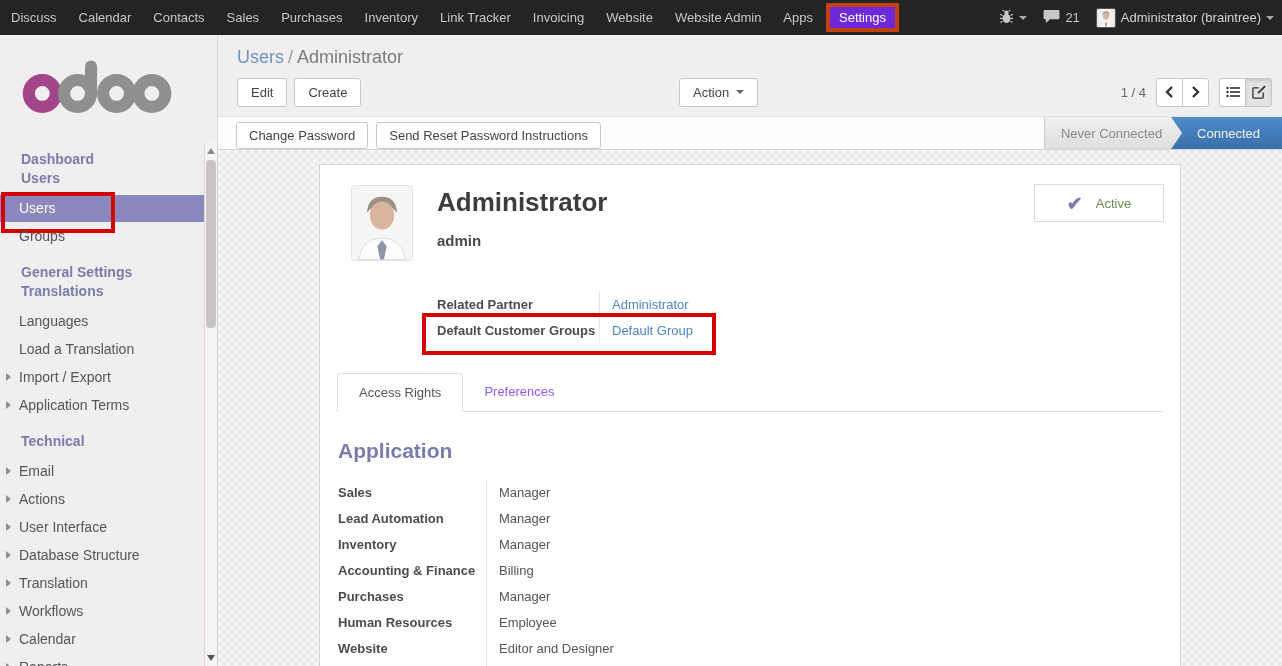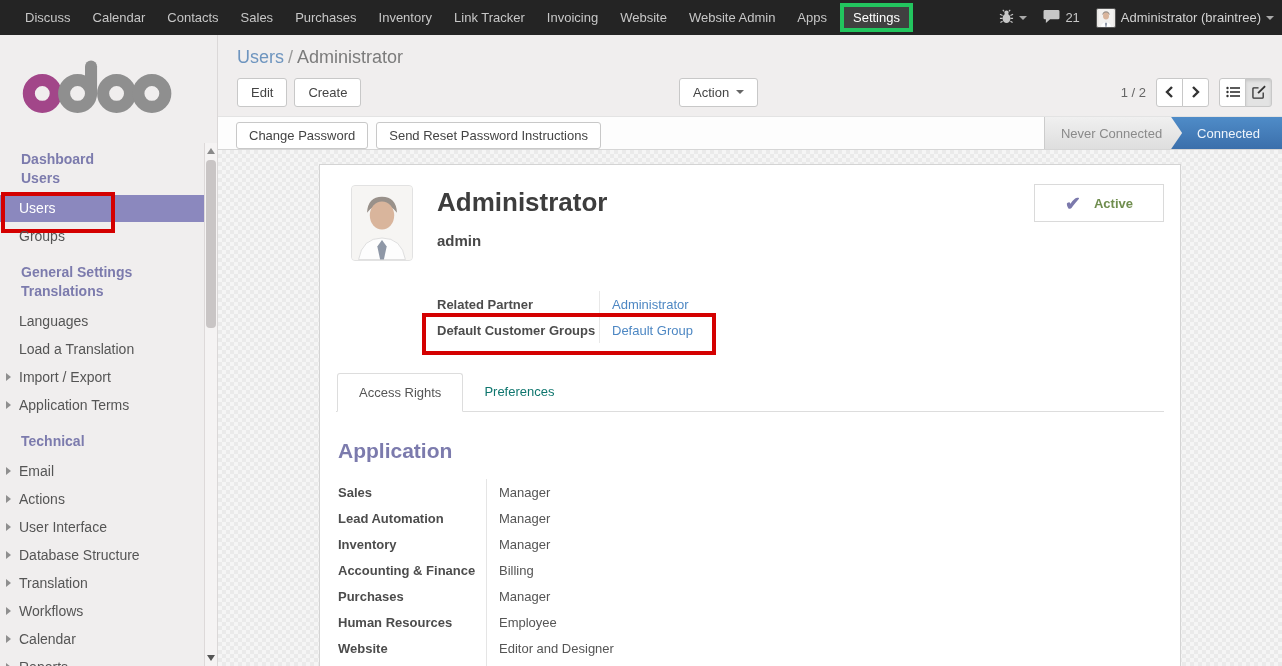--- a/index.html
+++ b/index.html
@@ -7,25 +7,25 @@
   body {
     width:1282px; height:666px; overflow:hidden;
     font-family:"Liberation Sans", sans-serif;
     background:#fff; color:#444;
   }
   
   .topnav {
     height:35px; background:#242424; display:flex; align-items:center;
     color:#c7c7c7; font-size:13px; position:relative; z-index:5;
   }
-  .topnav-menu { display:flex; align-items:center; height:35px;padding-left:14px; }
+  .topnav-menu { display:flex; align-items:center; height:35px; }
   .nav-item { padding:0 11px; height:35px; line-height:35px; white-space:nowrap; cursor:pointer; }
   .nav-item.active {
-    background:#404040; color:#fff; height:29px; line-height:21px;
-    border:4px solid #22c55e; padding:0 9px; margin:0 2px;
+    background:#6d28d9; color:#fff; height:29px; line-height:21px;
+    border:4px solid #c2410c; padding:0 9px; margin:0 2px;
   }
   .nav-right { margin-left:auto; display:flex; align-items:center; gap:16px; padding-right:8px; }
   .caret-down { width:0; height:0; border-left:4px solid transparent; border-right:4px solid transparent; border-top:4px solid #a9a9a9; display:inline-block; }
   .nav-count { color:#c7c7c7; }
   .nav-avatar { width:20px; height:20px; border-radius:2px; overflow:hidden; background:#e8e6e3; border:1px solid #555; }
   .nav-user { color:#d2d2d2; white-space:nowrap; }
   .nav-group { display:flex; align-items:center; gap:5px; cursor:pointer; }
 
   
   .main { display:flex; height:631px; }
@@ -103,36 +103,36 @@
   .sheet-head { display:flex; }
   .avatar-box { width:62px; height:76px; margin-left:15px; border:1px solid #e2e2e2; border-radius:4px; overflow:hidden; background:#f7f6f4; flex-shrink:0; }
   .titles { margin-left:24px; padding-top:0; }
   .form-title { font-size:26px; font-weight:bold; color:#3d3d3d; margin:2px 0 0; line-height:30px; }
   .form-login { font-size:15px; font-weight:bold; color:#484848; margin-top:15px; }
   .active-box {
     position:absolute; top:19px; right:16px; width:130px; height:38px; background:#fff;
     border:1px solid #dadada; display:flex; align-items:center; justify-content:center; gap:13px; cursor:pointer;
   }
   .active-check { color:#7b79ac; font-size:19px; font-weight:bold; line-height:1; }
-  .active-label { color:#6f8d4e; font-size:13px;font-weight:bold; }
+  .active-label { color:#6f8d4e; font-size:13px; }
 
   .fields { margin:30px 0 16px 101px; font-size:13px; }
   .field-row { display:flex; align-items:stretch; height:26px; position:relative; }
   .f-label { width:162px; font-weight:bold; color:#4c4c4c; display:flex; align-items:center; }
   .f-value { border-left:1px solid #e8e8e8; padding-left:12px; min-width:220px; display:flex; align-items:center; }
   .flink { color:#4d87c3; text-decoration:none; cursor:pointer; }
   .field-row.annotated::after {
     content:""; position:absolute; left:-15px; top:-4px; width:286px; height:34px;
     border:4px solid #d40000; pointer-events:none;
   }
 
   .tabs { display:flex; margin-top:30px; border-bottom:1px solid #ddd; padding-left:1px; font-size:13px; }
   .tab { padding:11px 21px; margin-bottom:-1px; cursor:pointer; }
   .tab.active { background:#fff; border:1px solid #ddd; border-bottom:1px solid #fff; border-radius:3px 3px 0 0; color:#555; }
-  .tab.inactive { color:#0f766e; }
+  .tab.inactive { color:#8b5cf6; }
 
   .app-title { color:#7c7bad; font-size:21px; font-weight:bold; margin:27px 0 16px 2px; }
   .app-table { margin-left:2px; font-size:13px; }
   .app-row { display:flex; align-items:stretch; height:26px; }
   .a-label { width:148px; font-weight:bold; color:#4c4c4c; display:flex; align-items:center; }
   .a-value { border-left:1px solid #e5e5e5; padding-left:12px; color:#555; min-width:260px; display:flex; align-items:center; }
 </style>
 </head>
 <body>
 
@@ -237,21 +237,21 @@
     </div>
 
     <div class="btn-row">
       <button class="btn">Edit</button>
       <button class="btn">Create</button>
       <button class="btn action-btn">
         <span>Action</span>
         <span class="caret-down"></span>
       </button>
       <div class="pager">
-        <span>1 / 2</span>
+        <span>1 / 4</span>
         <div class="btn-group">
           <button class="gbtn">
             <svg width="9" height="12" viewBox="0 0 9 12">
                 <path d="M7 1 L2 6 L7 11" stroke="#333" stroke-width="2.4" fill="none"></path>
               </svg>
           </button>
           <button class="gbtn">
             <svg width="9" height="12" viewBox="0 0 9 12">
                 <path d="M2 1 L7 6 L2 11" stroke="#333" stroke-width="2.4" fill="none"></path>
               </svg>

